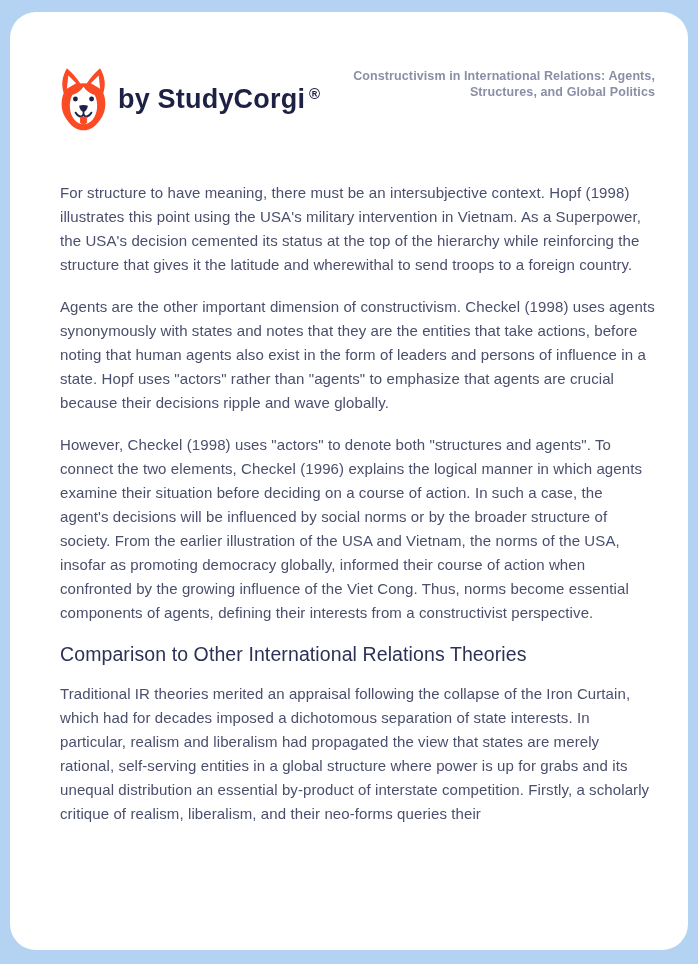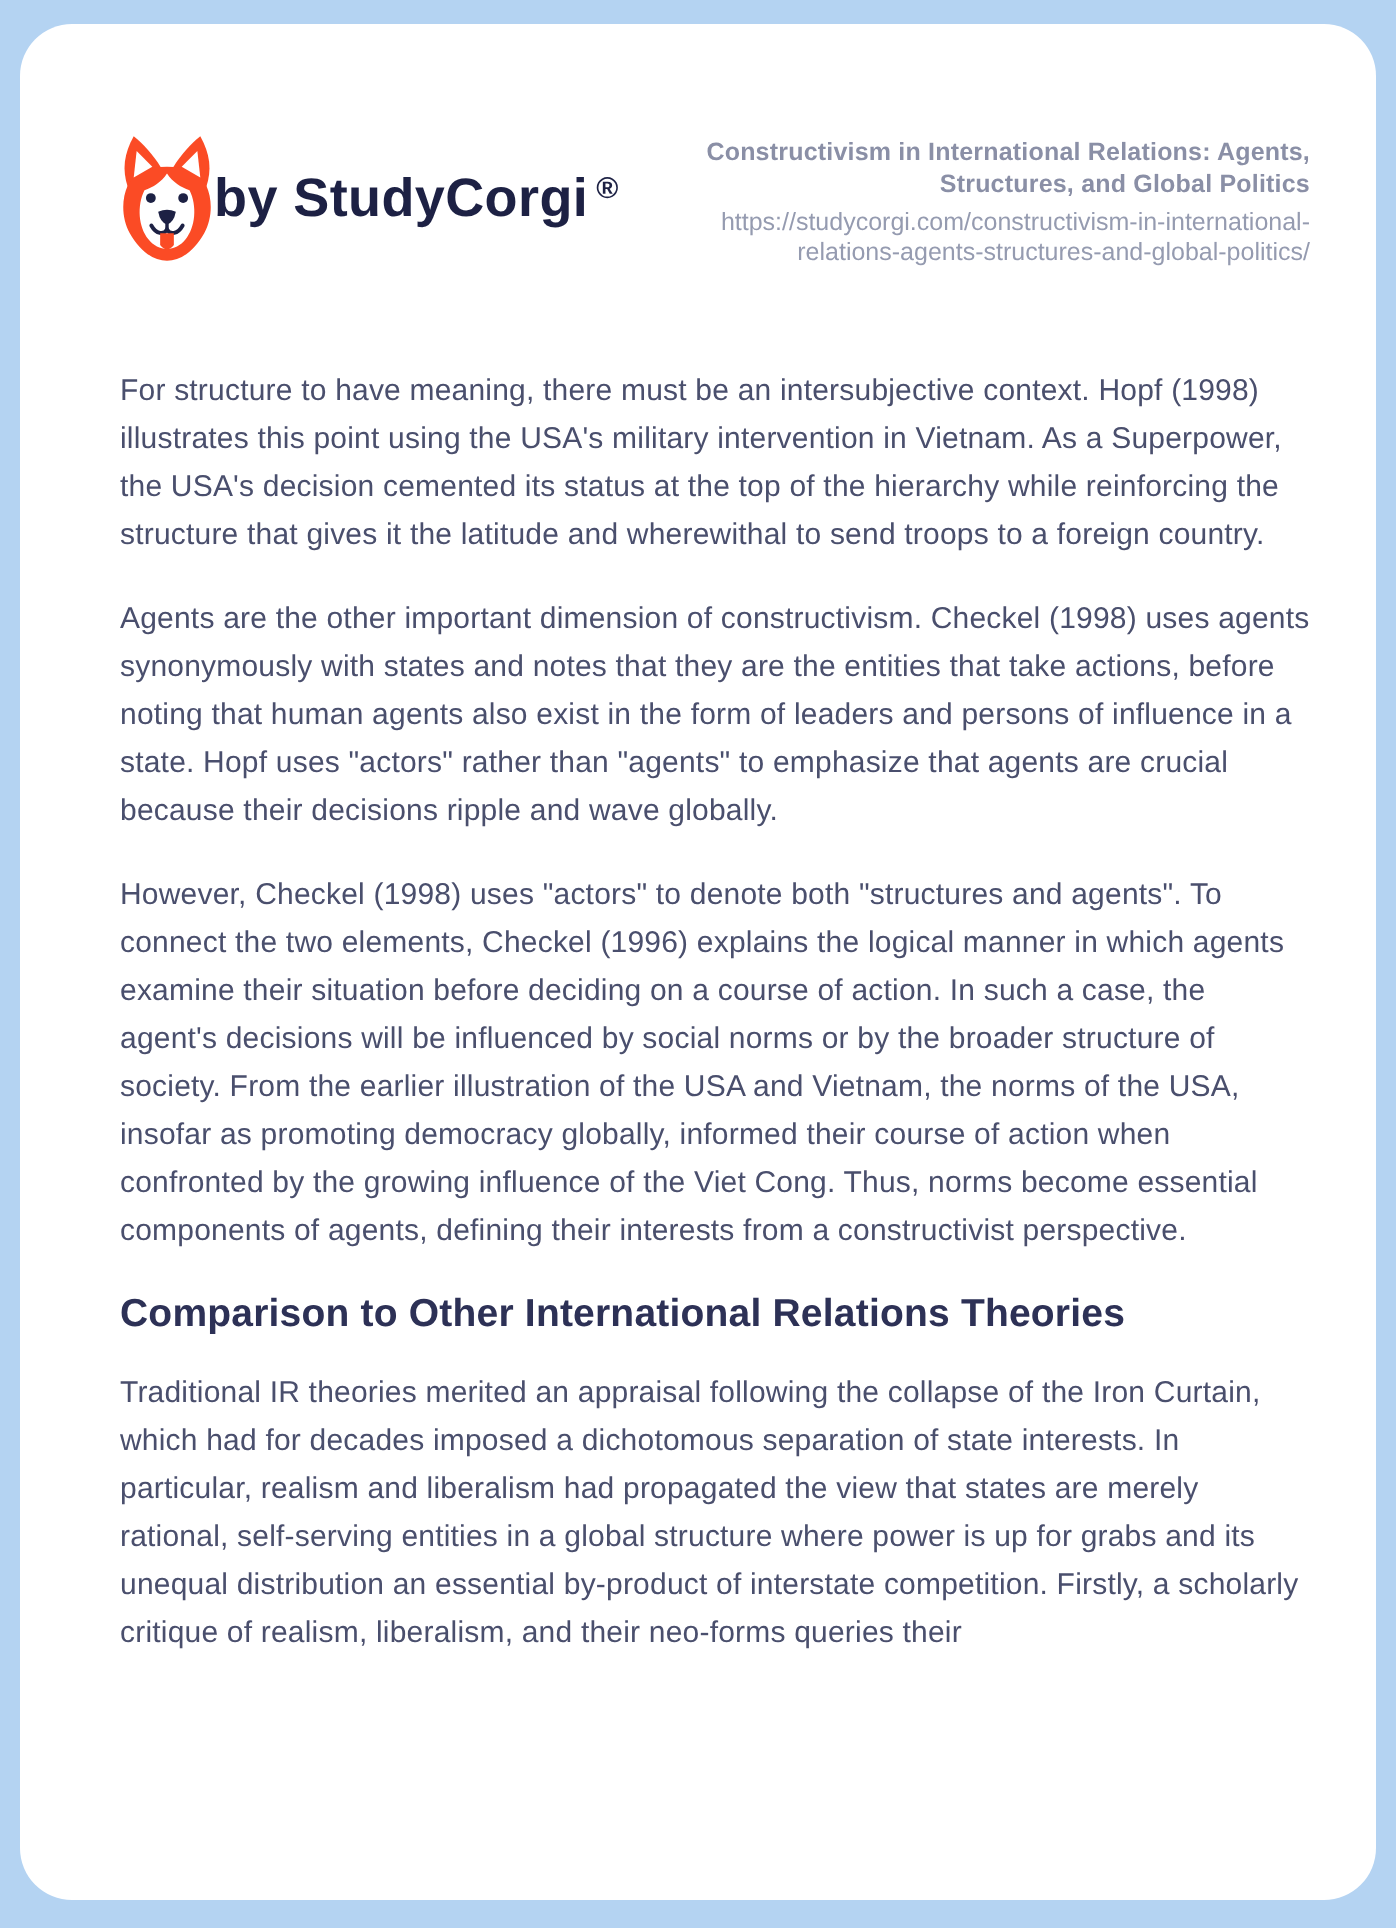--- a/index.html
+++ b/index.html
@@ -23,20 +23,21 @@
   }
   .doc-header {
     display: flex;
     justify-content: space-between;
     align-items: flex-start;
     margin-bottom: 50px;
   }
   .brand {
     display: flex;
     align-items: center;
+    gap: 11px;
     padding-top: 2px;
   }
   .corgi { display: inline-block; width: 47px; height: 63px; }
   .brand-text {
     font-size: 27px;
     font-weight: 800;
     color: #1d2144;
     letter-spacing: 0.2px;
     white-space: nowrap;
   }
@@ -69,21 +70,21 @@
   .doc-body p {
     font-size: 15px;
     line-height: 24px;
     color: #4a4f6d;
     letter-spacing: 0.1px;
     margin-bottom: 18px;
     max-width: 595px;
   }
   .doc-body h2 {
     font-size: 19.5px;
-    font-weight: 700;
+    font-weight: 400;
     color: #2d3156;
     letter-spacing: 0.1px;
     margin: 14px 0 16px 0;
   }
 </style>
 </head>
 <body>
 
 <div class="page">
   <div class="card">
@@ -106,21 +107,20 @@
             <path d="M48 89 L 48 95" stroke="#1d2144" stroke-width="3.5" fill="none" stroke-linecap="round"></path>
             <path d="M32 91 C 37 100 45 101 48 95 C 51 101 59 100 64 91" stroke="#1d2144" stroke-width="4" fill="none" stroke-linecap="round"></path>
             <path d="M41 99 L 55 99 L 55 111 Q 48 120 41 111 Z" fill="#fb4b25"></path>
           </svg>
         </span>
         <span class="brand-text"><span>by StudyCorgi</span><span class="reg">®</span></span>
       </div>
 
       <div class="doc-meta">
         <div class="doc-title">Constructivism in International Relations: Agents, Structures, and Global Politics</div>
-        <div class="doc-url">https://studycorgi.com/constructivism-in-international-relations-agents-structures-and-global-politics/</div>
       </div>
     </header>
 
     <main class="doc-body">
       <p>For structure to have meaning, there must be an intersubjective context. Hopf (1998) illustrates this point using the USA's military intervention in Vietnam. As a Superpower, the USA's decision cemented its status at the top of the hierarchy while reinforcing the structure that gives it the latitude and wherewithal to send troops to a foreign country.</p>
       <p>Agents are the other important dimension of constructivism. Checkel (1998) uses agents synonymously with states and notes that they are the entities that take actions, before noting that human agents also exist in the form of leaders and persons of influence in a state. Hopf uses "actors" rather than "agents" to emphasize that agents are crucial because their decisions ripple and wave globally.</p>
       <p>However, Checkel (1998) uses "actors" to denote both "structures and agents". To connect the two elements, Checkel (1996) explains the logical manner in which agents examine their situation before deciding on a course of action. In such a case, the agent's decisions will be influenced by social norms or by the broader structure of society. From the earlier illustration of the USA and Vietnam, the norms of the USA, insofar as promoting democracy globally, informed their course of action when confronted by the growing influence of the Viet Cong. Thus, norms become essential components of agents, defining their interests from a constructivist perspective.</p>
       <h2>Comparison to Other International Relations Theories</h2>
       <p>Traditional IR theories merited an appraisal following the collapse of the Iron Curtain, which had for decades imposed a dichotomous separation of state interests. In particular, realism and liberalism had propagated the view that states are merely rational, self-serving entities in a global structure where power is up for grabs and its unequal distribution an essential by-product of interstate competition. Firstly, a scholarly critique of realism, liberalism, and their neo-forms queries their</p>
     </main>

